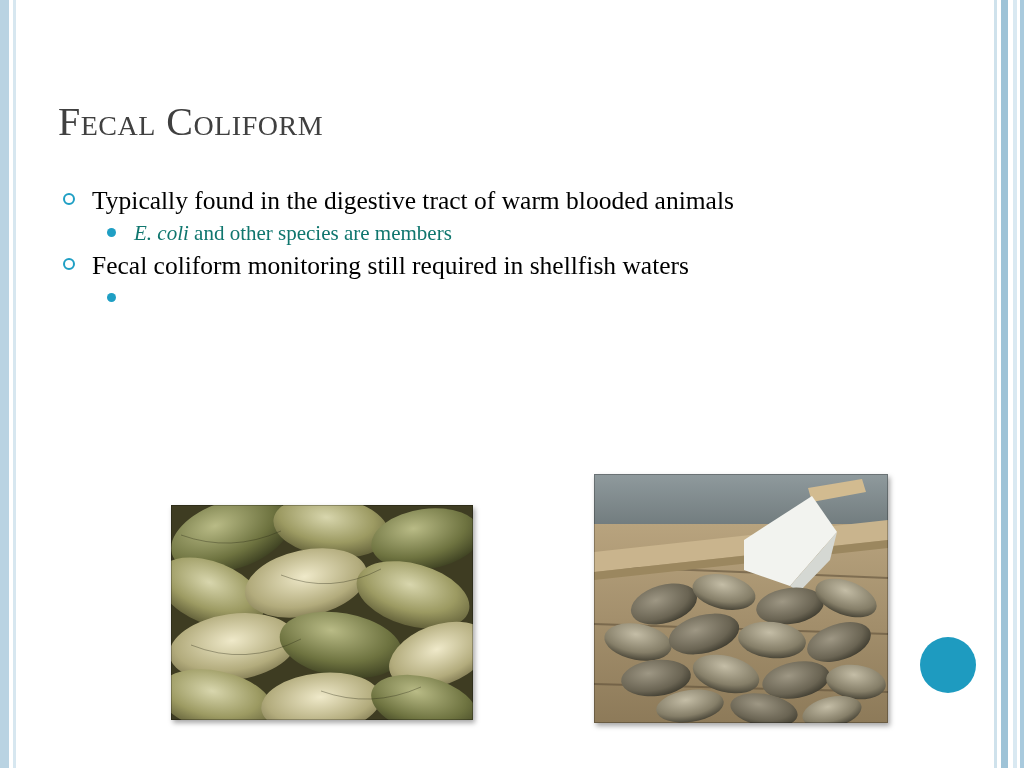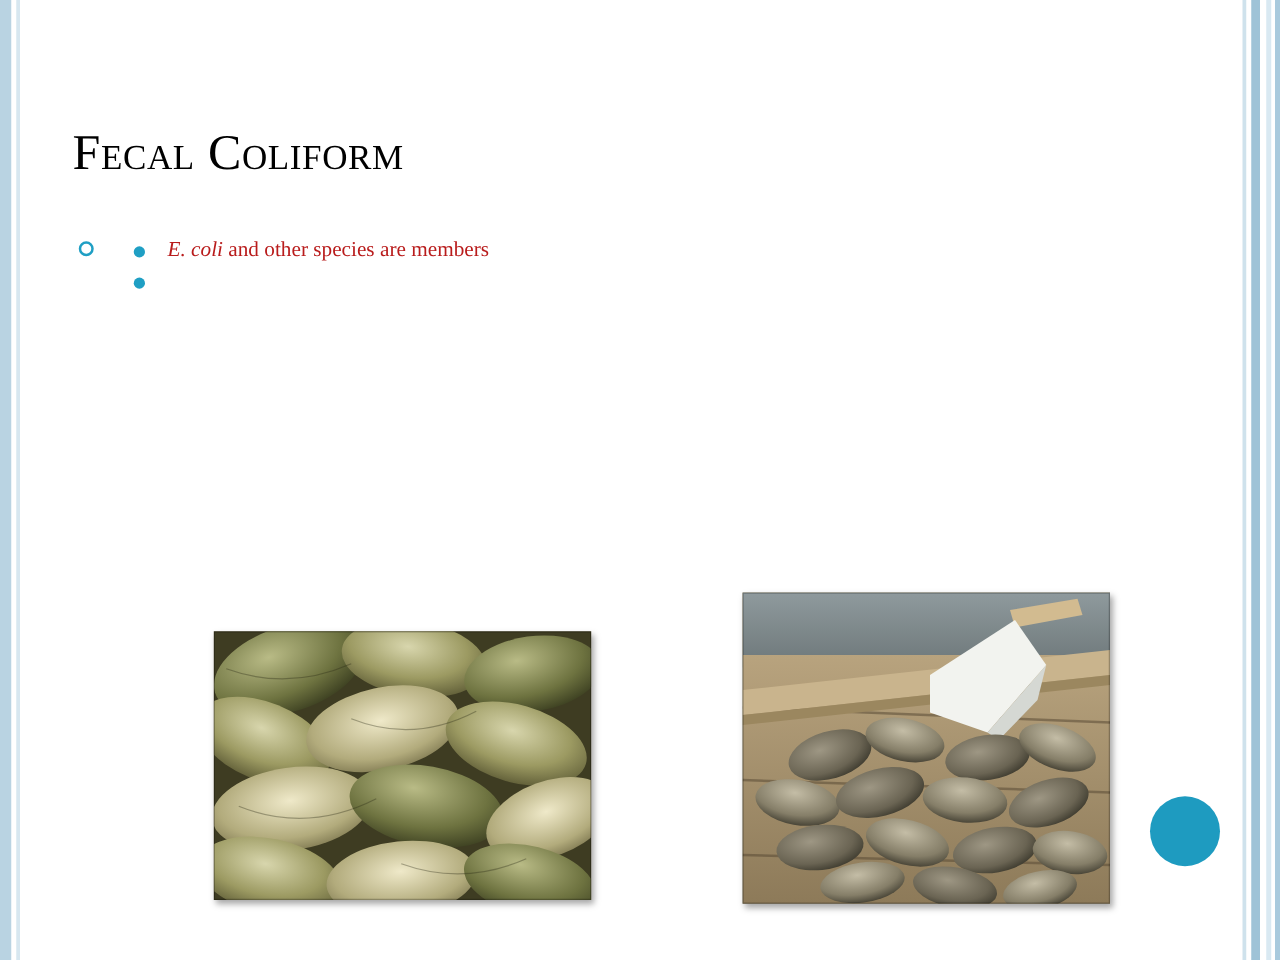--- a/index.html
+++ b/index.html
@@ -73,21 +73,21 @@
     height: 768px;
     background: #a9cadd;
   }
 
   
   #title {
     position: absolute;
     left: 58px;
     top: 100px;
     width: 850px;
-    color: #000000;
+    color: #404040;
     font-family: "Liberation Serif", serif;
     font-size: 40px;
     font-variant: small-caps;
     letter-spacing: 0.5px;
     line-height: 1.1;
     font-weight: normal;
   }
 
   
   #body-content {
@@ -114,23 +114,23 @@
     height: 12px;
     border: 2.5px solid #1f9fc4;
     border-radius: 50%;
     box-sizing: border-box;
   }
 
   .bullet-l2 {
     position: relative;
     padding-left: 76px;
     margin-bottom: 4px;
-    font-size: 17px;
+    font-size: 21px;
     line-height: 1.25;
-    color: #b91c1c;
+    color: #0f766e;
     font-family: "Liberation Serif", serif;
   }
   .bullet-l2 .marker {
     position: absolute;
     left: 49px;
     top: 8px;
     width: 9px;
     height: 9px;
     background: #1f9fc4;
     border-radius: 50%;
@@ -183,28 +183,33 @@
   <div class="right-bar-b"></div>
   <div class="right-bar-c"></div>
   <div class="right-bar-d"></div>
 
   <div id="title">Fecal Coliform</div>
 
   <div id="body-content">
 
     <div class="bullet-l1">
       <span class="marker"></span>
+      <span>Typically found in the digestive tract of warm blooded animals</span>
     </div>
 
     <div class="bullet-l2">
       <span class="marker"></span>
       <span class="ital">E. coli</span><span> and other species are members</span>
     </div>
 
 
+    <div class="bullet-l1">
+      <span class="marker"></span>
+      <span>Fecal coliform monitoring still required in shellfish waters</span>
+    </div>
 
     <div class="bullet-l2">
       <span class="marker"></span>
     </div>
 
   </div>
 
   <div class="photo" id="photo-clams">
     <svg viewBox="0 0 302 215" preserveAspectRatio="none" aria-hidden="true">
       <defs>

